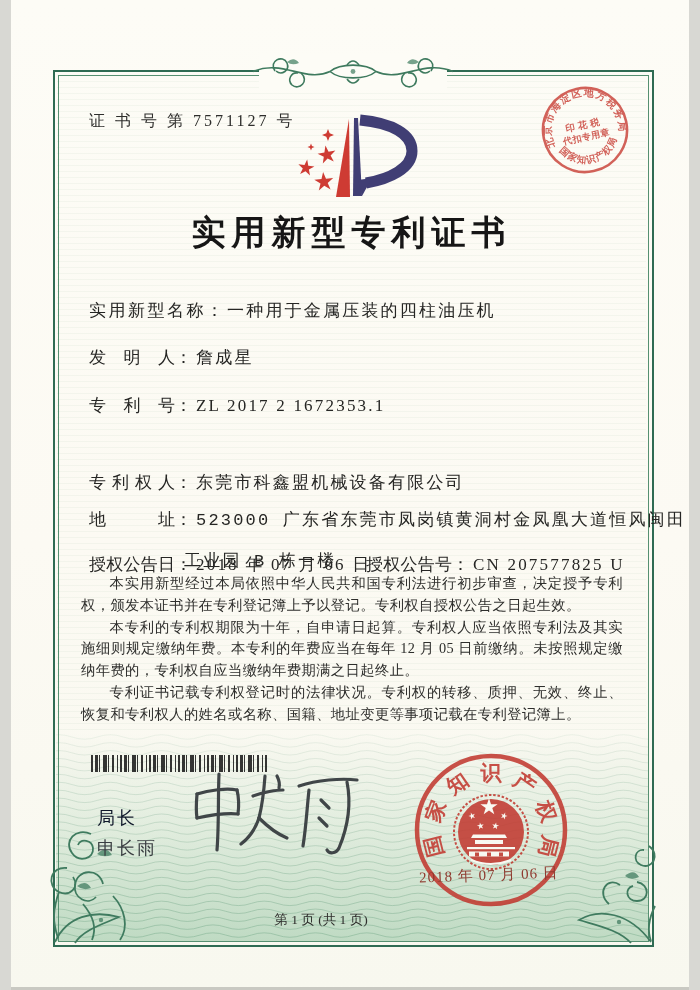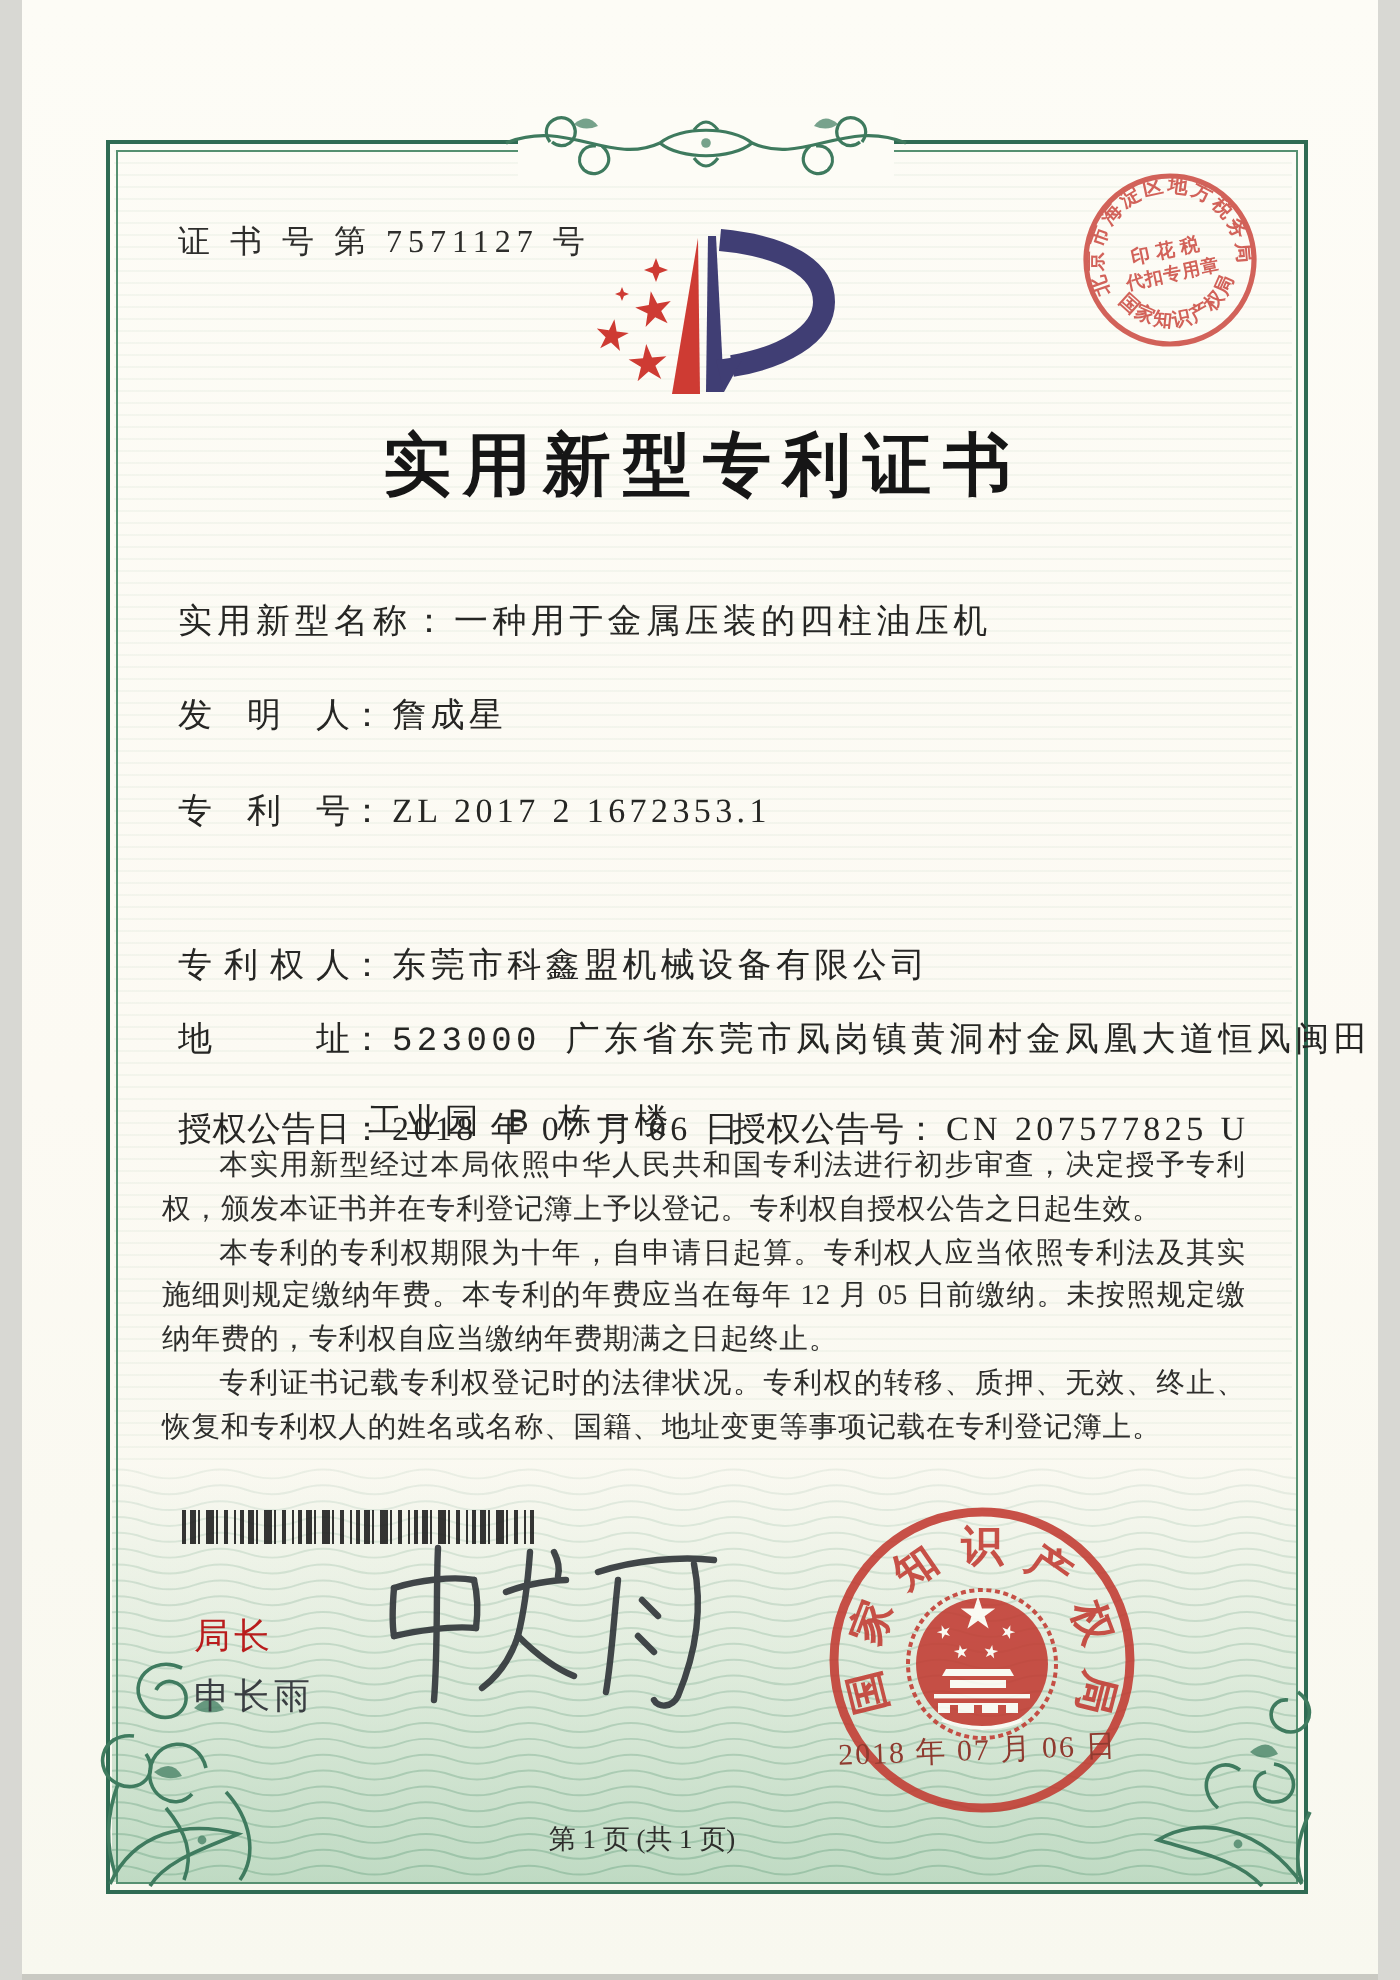--- a/index.html
+++ b/index.html
@@ -34,21 +34,21 @@
   .fvalue2{padding-left:95px;letter-spacing:2.2px;margin-top:18px;}
   .grantcol{position:absolute;left:277px;top:0;}
   .paras{position:absolute;left:70px;top:573px;width:542px;font-size:14.3px;line-height:21.8px;
          color:#2e2e2c;text-align:justify;z-index:5;letter-spacing:.4px;}
   .paras p{margin:0;text-indent:2em;}
   .barcode{position:absolute;left:80px;top:755px;width:177px;height:17px;z-index:5;opacity:.88;
      background:repeating-linear-gradient(90deg,#1a1a1a 0 2px,rgba(0,0,0,0) 2px 4px,#1a1a1a 4px 7px,
      rgba(0,0,0,0) 7px 8px,#1a1a1a 8px 9px,rgba(0,0,0,0) 9px 12px,#1a1a1a 12px 16px,rgba(0,0,0,0) 16px 17px,
      #1a1a1a 17px 18px,rgba(0,0,0,0) 18px 21px,#1a1a1a 21px 23px,rgba(0,0,0,0) 23px 26px,
      #1a1a1a 26px 27px,rgba(0,0,0,0) 27px 29px);}
-  .director-role{position:absolute;left:86px;top:806px;font-size:18px;color:#b91c1c;z-index:5;
+  .director-role{position:absolute;left:86px;top:806px;font-size:18px;color:#0f172a;z-index:5;
       font-family:"Liberation Sans","DejaVu Sans",sans-serif;letter-spacing:2px;}
   .director-name{position:absolute;left:86px;top:836px;font-size:18px;color:#3a3e42;z-index:5;
       font-family:Liberation Sans, sans-serif;letter-spacing:2px;}
   .seal-date{position:absolute;left:408px;top:866px;font-size:15px;color:#8f3a2f;z-index:8;
       letter-spacing:1px;transform:rotate(-2deg);}
   .footer{position:absolute;left:230px;top:911px;width:160px;text-align:center;font-size:13.5px;
       color:#2e2e2c;z-index:5;}
   .seal-ring-ch{font-family:"Liberation Serif",serif;font-size:21px;font-weight:700;fill:#c23a31;text-anchor:middle;}
   .tax-arc-top{font-size:10px;letter-spacing:1.5px;fill:#c94138;font-weight:700;}
   .tax-arc-bottom{font-size:9.5px;letter-spacing:.8px;fill:#c94138;font-weight:700;}

